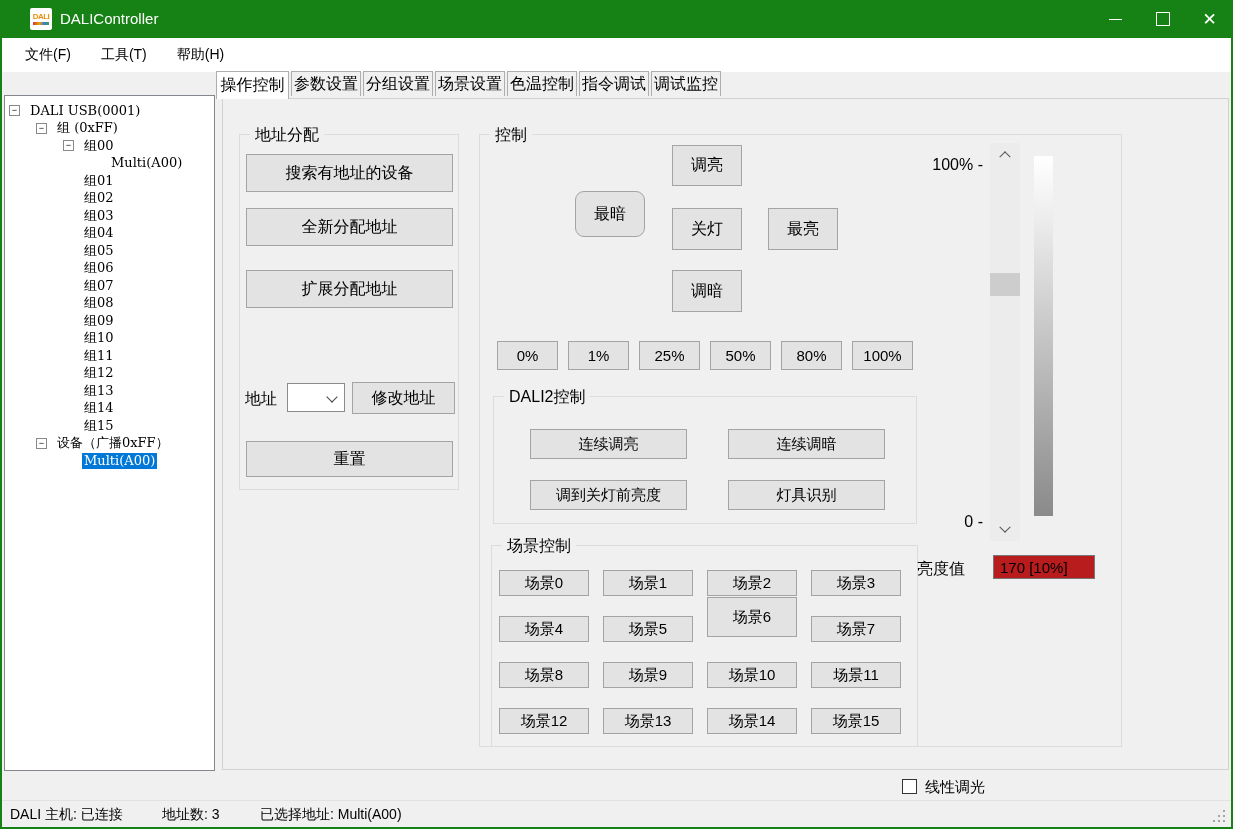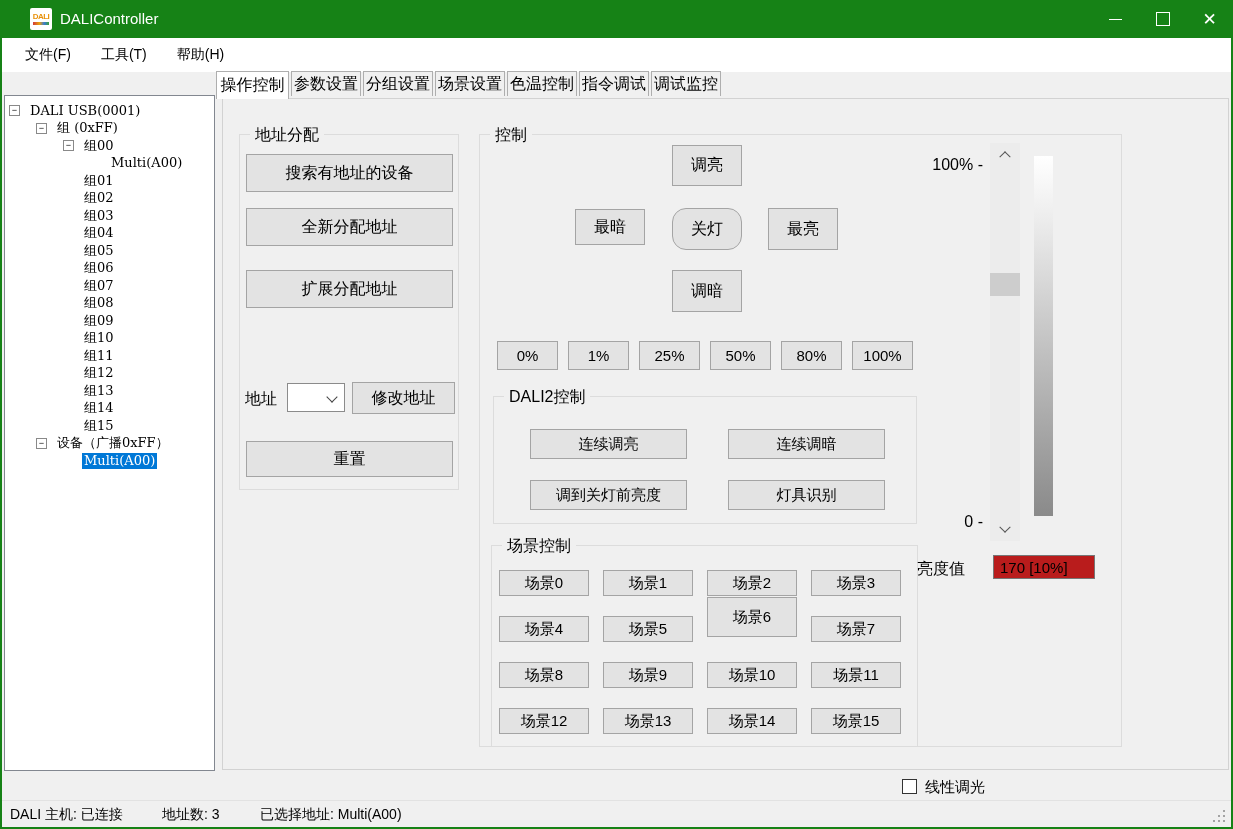--- a/index.html
+++ b/index.html
@@ -41,22 +41,22 @@
        background:#f0f0f0;display:flex;align-items:center;justify-content:center;font-size:16px;}
   .tab.active{height:28px;width:73px;background:#fff;position:relative;z-index:6;}
   
   .tabpanel{position:absolute;left:222px;top:98px;width:1007px;height:672px;background:#f0f0f0;
             border:1px solid #d2d2d2;box-sizing:border-box;}
   .groupbox{position:absolute;border:1px solid #dcdcdc;box-sizing:border-box;}
   .gtitle{position:absolute;top:-10px;left:10px;background:#f0f0f0;padding:0 5px;font-size:16px;white-space:nowrap;}
   .btn{position:absolute;box-sizing:border-box;background:#e3e3e3;border:1px solid #a4a4a4;
        display:flex;align-items:center;justify-content:center;font-size:16px;white-space:nowrap;}
   .btn-brighten{left:449px;top:46px;width:70px;height:41px;}
-  .btn-min{left:352px;top:110px;width:70px;height:36px;}
-  .btn-off{left:449px;top:109px;width:70px;height:42px;border-radius:14px;}
+  .btn-min{left:352px;top:92px;width:70px;height:46px;border-radius:9px;}
+  .btn-off{left:449px;top:109px;width:70px;height:42px;}
   .btn-max{left:545px;top:109px;width:70px;height:42px;}
   .btn-dim{left:449px;top:171px;width:70px;height:42px;}
   .addr-label{position:absolute;left:22px;top:290px;font-size:16px;}
   .addr-combo{position:absolute;left:64px;top:284px;width:58px;height:29px;background:#fff;border:1px solid #8b8b8b;box-sizing:border-box;}
   .chev{position:absolute;right:8px;top:9px;width:7px;height:7px;border-right:1.5px solid #444;border-bottom:1.5px solid #444;transform:rotate(45deg);}
   .btn-modify{left:129px;top:283px;width:103px;height:32px;}
   .btn-reset{left:23px;top:342px;width:207px;height:36px;}
   .grp-addr{left:16px;top:35px;width:220px;height:356px;}
   .grp-control{left:256px;top:35px;width:643px;height:613px;}
   .grp-dali2{left:270px;top:297px;width:424px;height:128px;}

